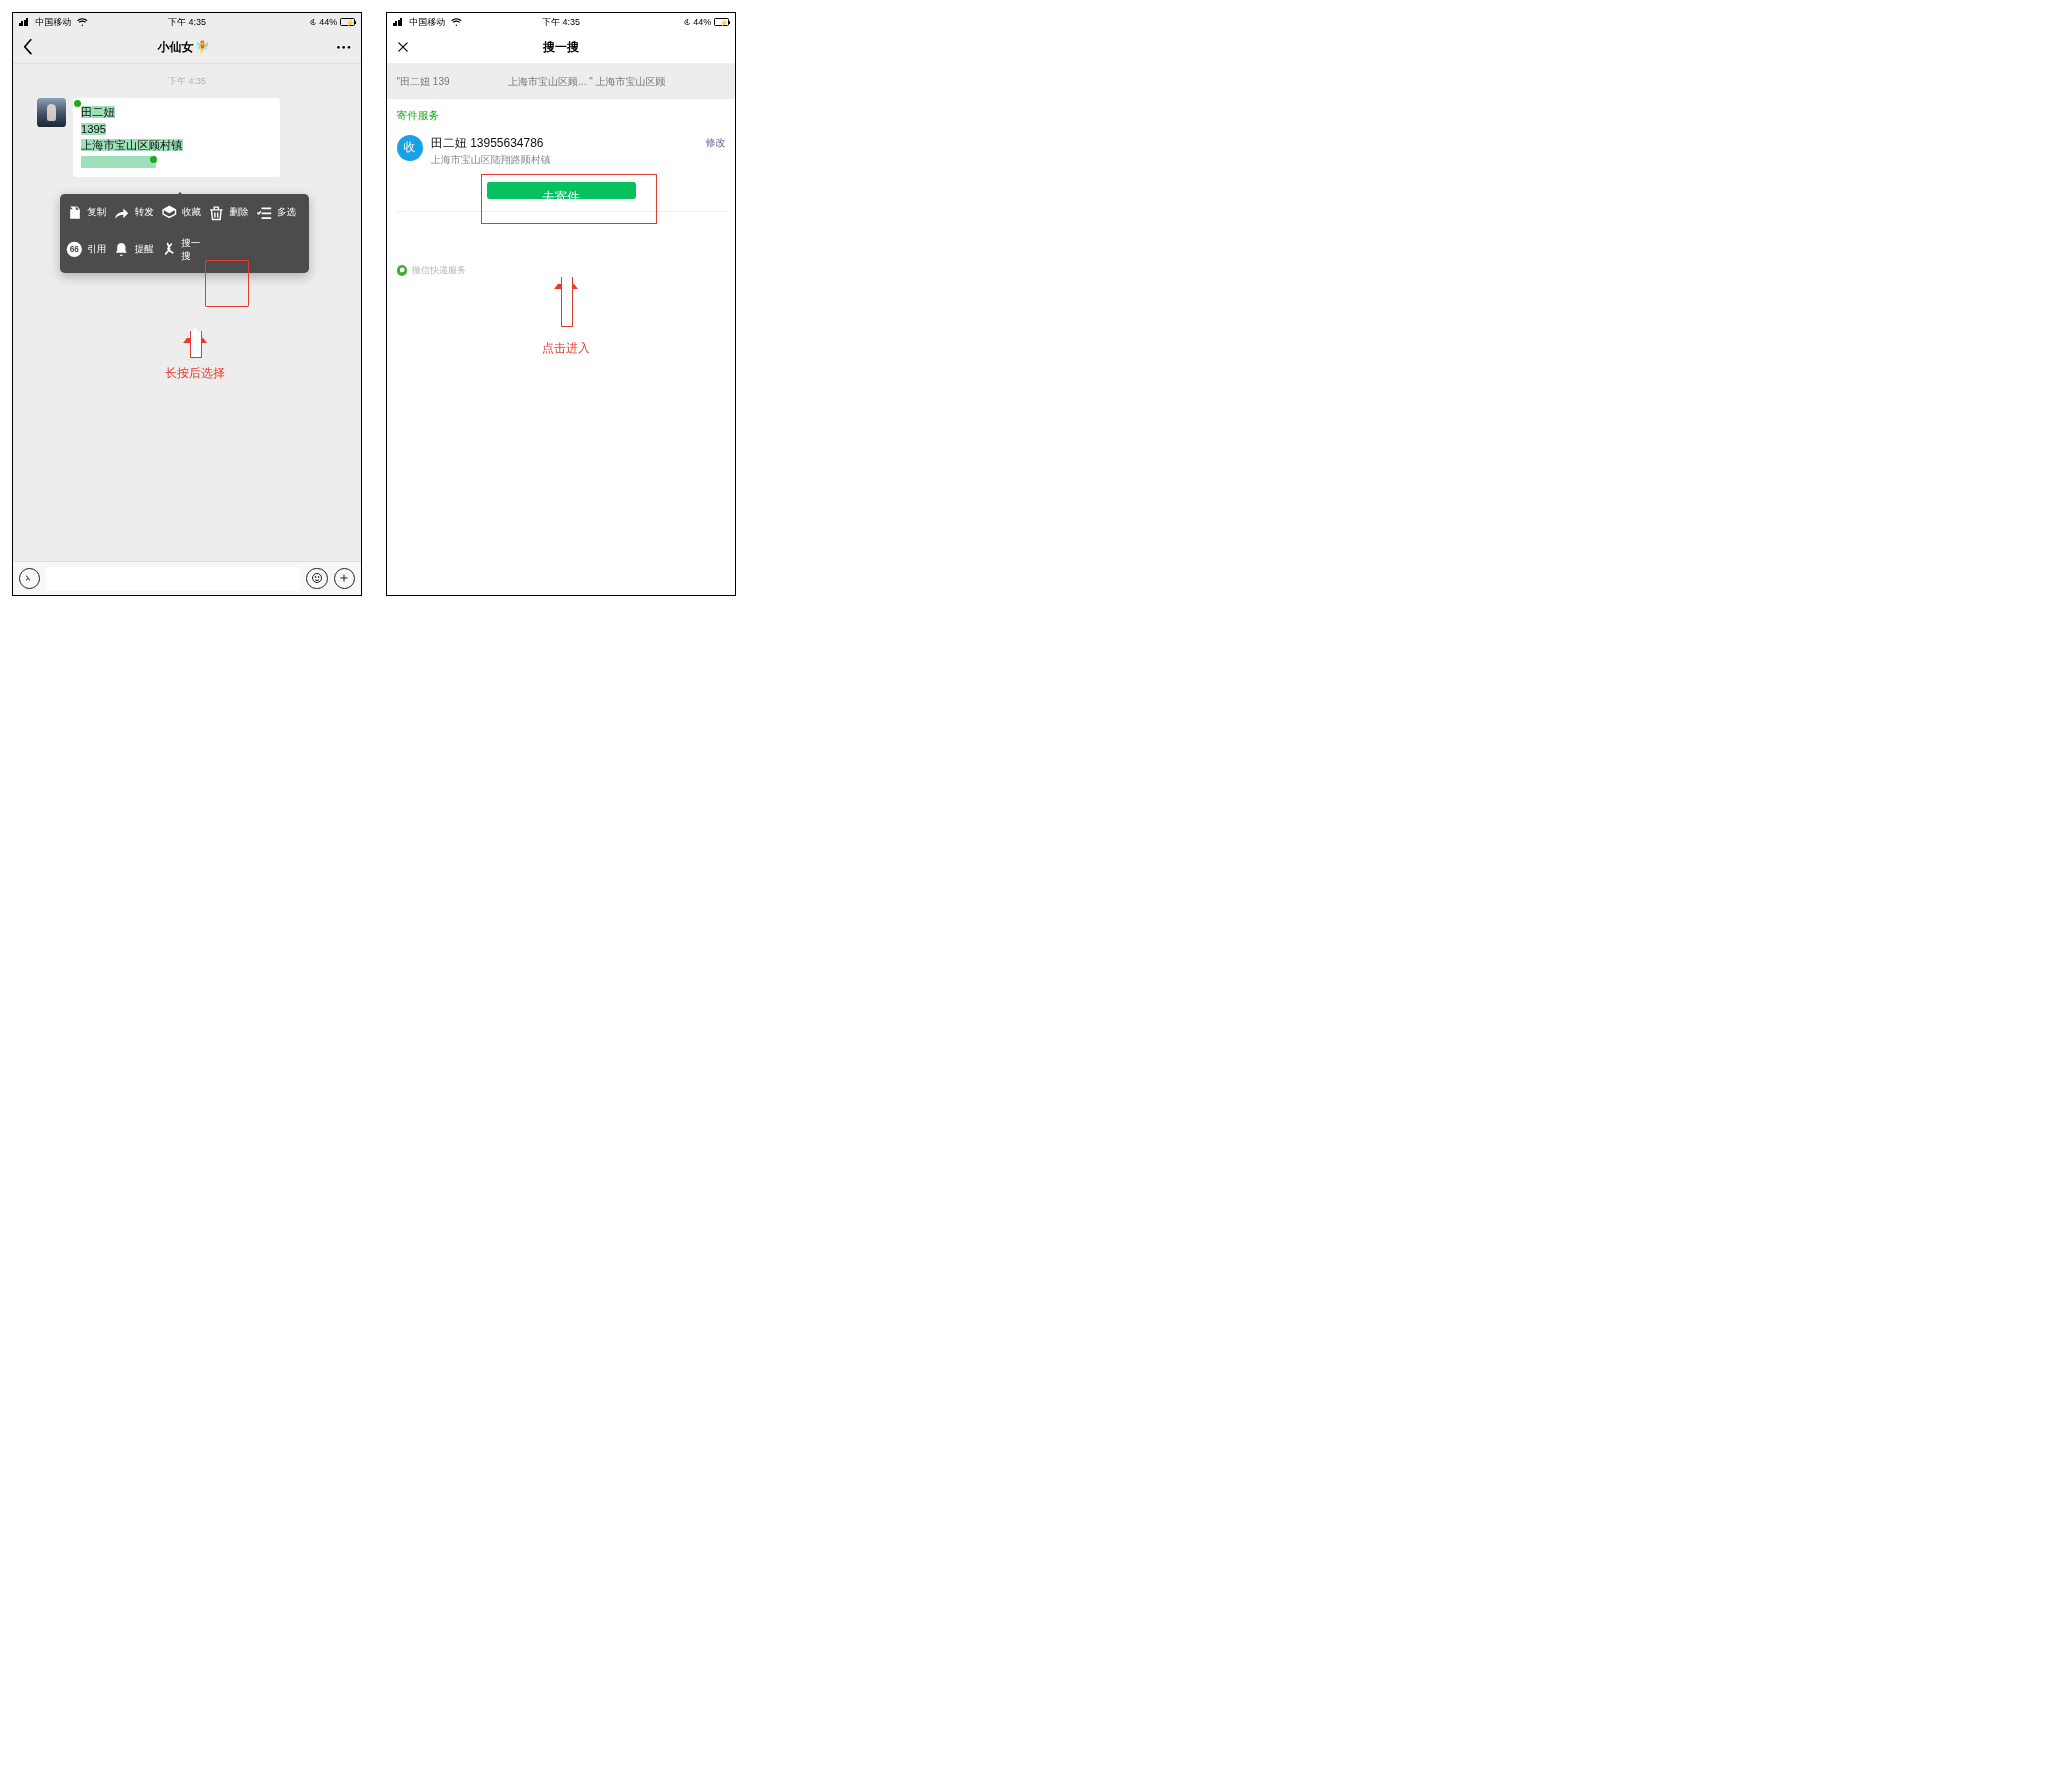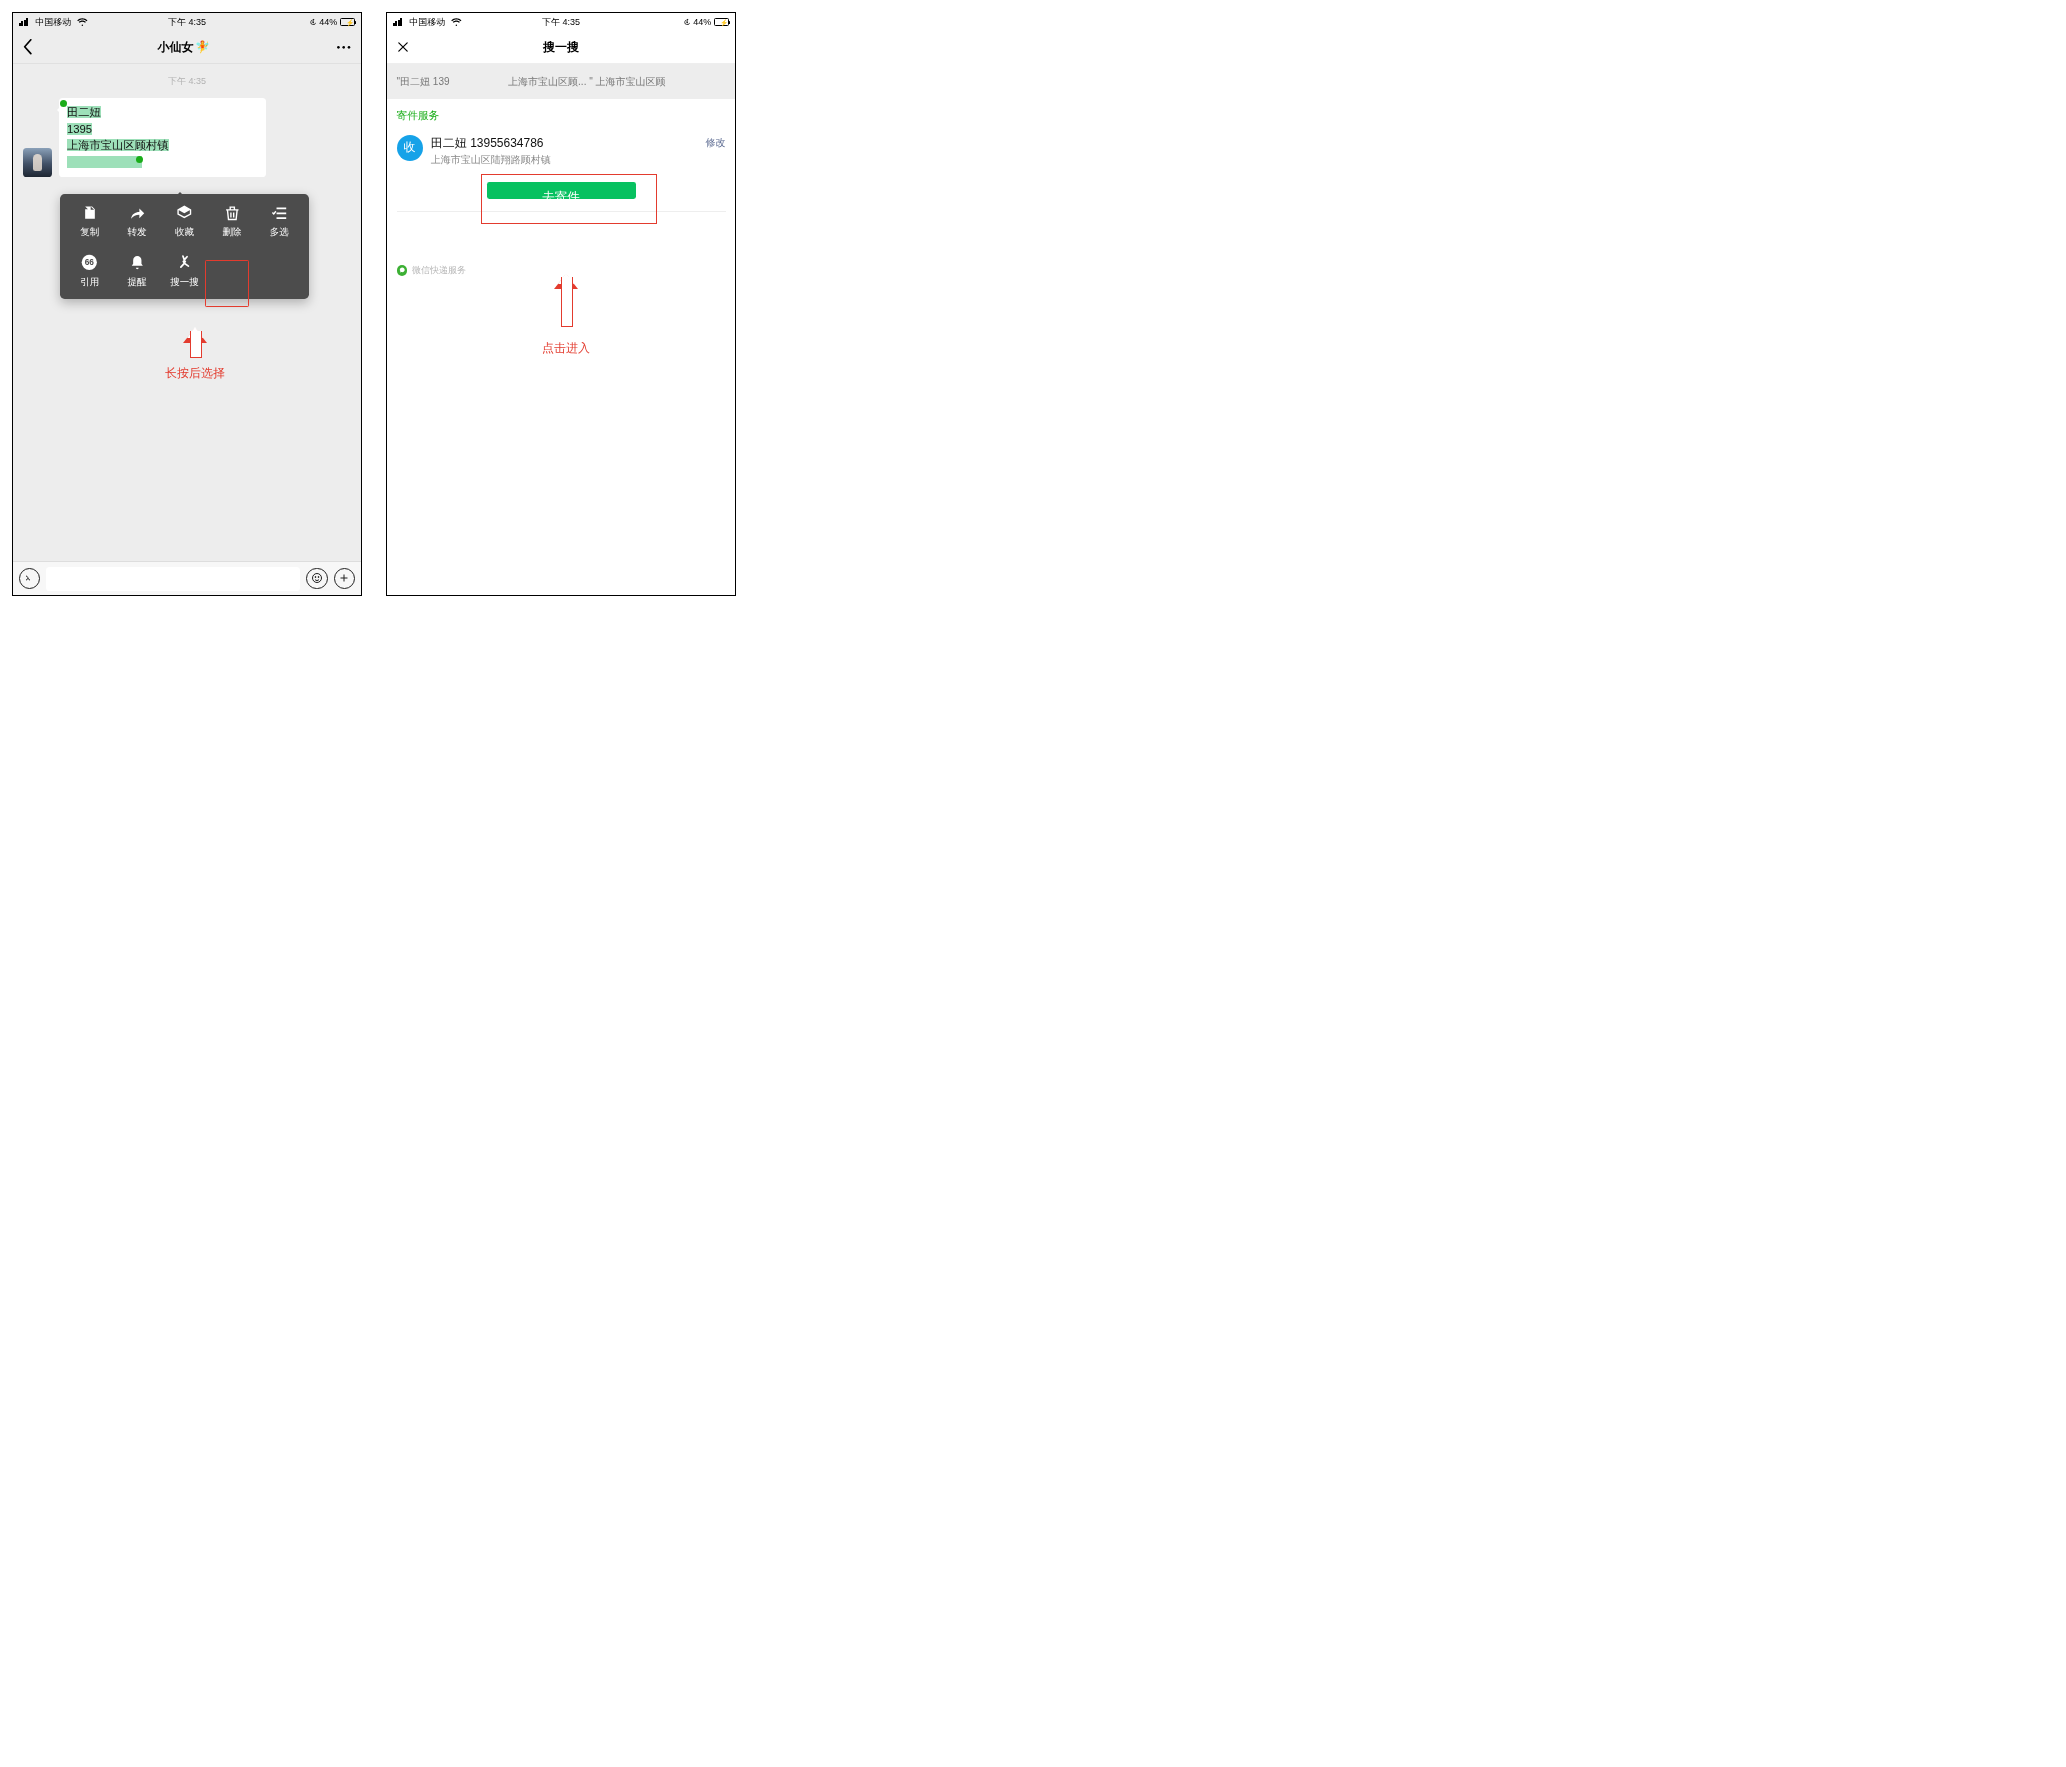--- a/index.html
+++ b/index.html
@@ -59,21 +59,21 @@
   .fairy{font-size:12px;}
 
   
   .chat-body{
     background:#ededed;
     height: calc(100% - 18px - 33px - 34px);
     position:relative;
     padding-top:7.1px;
   }
   .chat-time{ text-align:center; color:#b2b2b2; font-size:9px; margin:3.6px 0 10.7px;}
-  .msg-row{ display:flex; padding:0 10px;align-items:flex-end; }
+  .msg-row{ display:flex; padding:0 24px; }
   .avatar{
     width:28.5px;height:28.5px;border-radius:3.6px;flex:0 0 28.5px;
     background:linear-gradient(180deg,#8aa0b8 0%,#415066 55%,#1e2632 100%);
     position:relative; overflow:hidden;
   }
   .avatar::after{content:"";position:absolute;left:9.5px;top:6px;width:9.5px;height:16.6px;
     background:linear-gradient(#d9d2cc,#c9c2bc);border-radius:4.7px 4.7px 2.4px 2.4px;}
   .bubble{
     margin-left:7.1px; background:#fff; border-radius:3.6px; padding:6px 8.3px 7.1px;
     max-width:225px; font-size:11.3px; line-height:1.45; color:#111; position:relative;
@@ -86,21 +86,21 @@
 
   
   .ctx-menu{
     position:absolute; left:47px; top:130px;
     width:249px; background:#4c4c4c;color:#fff;
     border-radius:4.7px; padding:10.7px 6px;
     box-shadow:0 3.6px 10.7px rgba(0,0,0,.25);
   }
   .ctx-menu::before{content:"";position:absolute;top:-6px;left:116px;border:4.7px solid transparent;border-bottom-color:#4c4c4c;}
   .ctx-grid{display:grid;grid-template-columns:repeat(5,1fr);row-gap:15.4px;}
-  .ctx-item{display:flex;flex-direction:column;align-items:center;gap:4.7px;font-size:9.5px;}
+  .ctx-item{display:flex;flex-direction:row;align-items:center;gap:4.7px;font-size:9.5px;}
   .ctx-item svg{width:16.6px;height:16.6px;fill:#fff;}
   .ctx-highlight{position:absolute;border:0.9px solid #e33b2e;width:44px;height:47px;left:145px;top:66px;border-radius:1.2px;}
 
   
   .arrow-wrap{position:absolute;left:152px;top:252px;display:flex;flex-direction:column;align-items:center;}
   .arrow{width:24px;height:42px;position:relative;}
   .arrow::before{content:"";position:absolute;top:0;left:0;border:12px solid transparent;border-bottom-color:#e33b2e;border-bottom-width:15.4px;}
   .arrow::after{content:"";position:absolute;top:15.4px;left:7.1px;width:9.5px;height:26px;background:#fff;border:1.2px solid #e33b2e;border-top:none;}
   .arrow-inner{position:absolute;top:3px;left:3.6px;border:8.3px solid transparent;border-bottom-color:#fff;border-bottom-width:11.3px;}
   .caption{color:#e33b2e;font-size:12px;margin-top:7.1px;}

